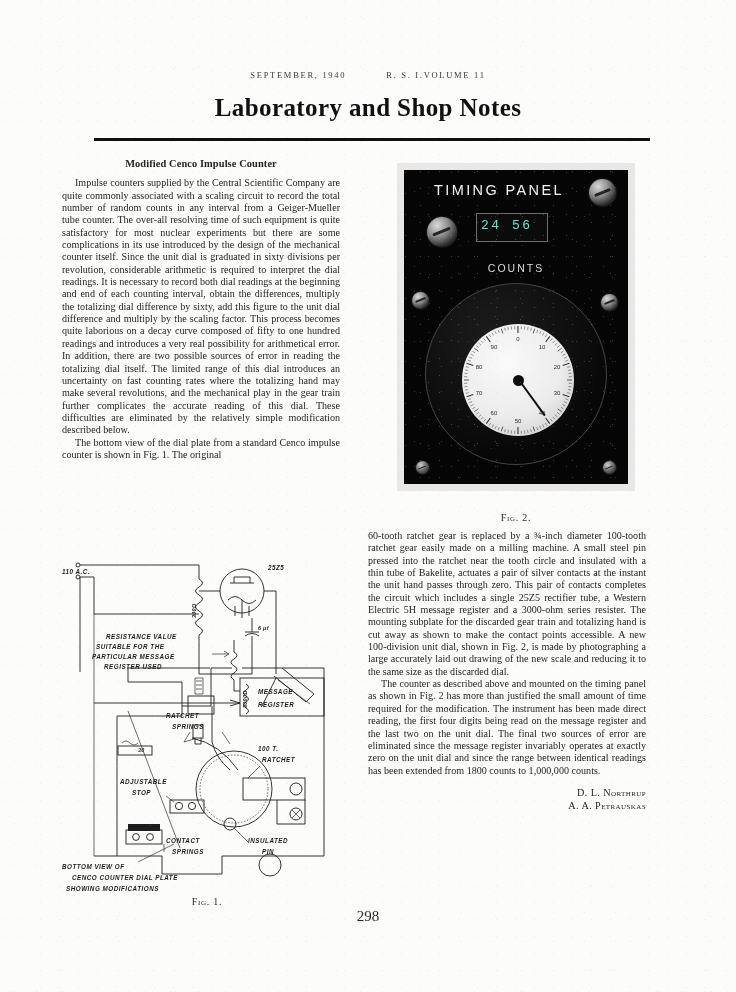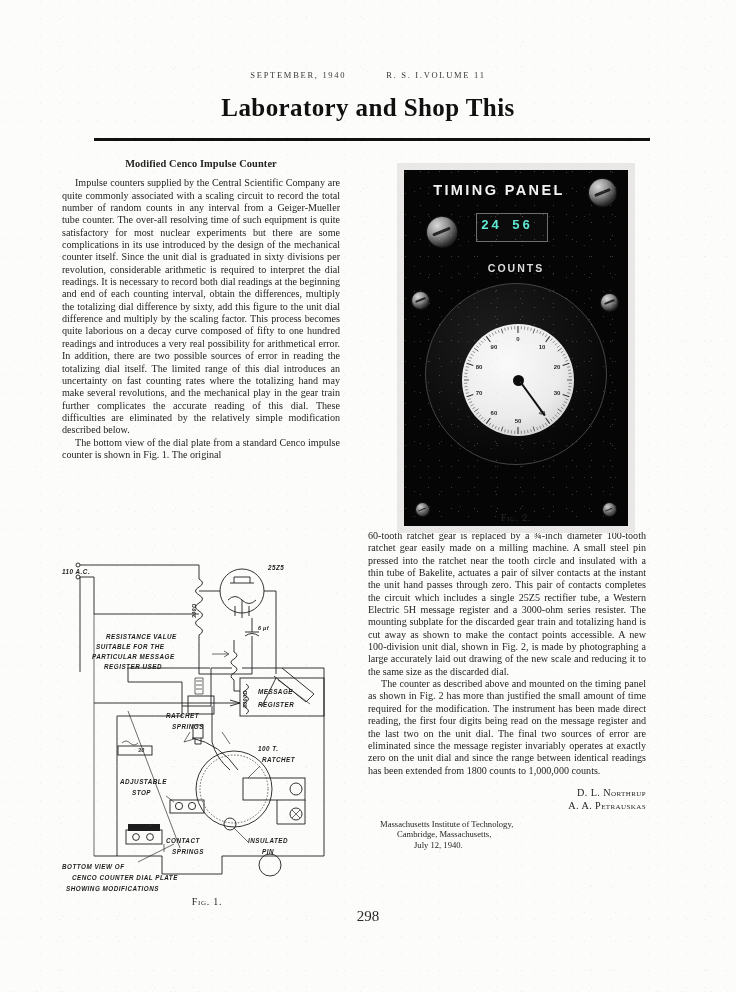--- a/index.html
+++ b/index.html
@@ -114,21 +114,21 @@
     top: 908px; left: 0; width: 736px;
     text-align: center;
     font-size: 15px;
     color: #2a2a2a;
   }
 
   
   #fig2wrap {
     position: absolute;
     left: 397px; top: 163px;
-    width: 238px; height: 370px; font-weight: bold;
+    width: 238px; height: 328px;
   }
   #fig2photo {
     position: absolute;
     inset: 0;
     background: #e9e8e6;
     padding: 7px;
     box-sizing: border-box;
   }
   #panel {
     position: relative;
@@ -281,40 +281,35 @@
 <body>
 
 <div id="page">
 
   <div class="runhead">
     <div>SEPTEMBER, 1940</div>
     <div class="mid">R. S. I.</div>
     <div>VOLUME 11</div>
   </div>
 
-  <div class="maintitle">Laboratory and Shop This</div>
+  <div class="maintitle">Laboratory and Shop Notes</div>
   <div class="rule"></div>
 
   <div class="col" id="leftcol">
     <div class="secthead">Modified Cenco Impulse Counter</div>
     <p>Impulse counters supplied by the Central Scientific Company are quite commonly associated with a scaling circuit to record the total number of random counts in any interval from a Geiger-Mueller tube counter. The over-all resolving time of such equipment is quite satisfactory for most nuclear experiments but there are some complications in its use introduced by the design of the mechanical counter itself. Since the unit dial is graduated in sixty divisions per revolution, considerable arithmetic is required to interpret the dial readings. It is necessary to record both dial readings at the beginning and end of each counting interval, obtain the differences, multiply the totalizing dial difference by sixty, add this figure to the unit dial difference and multiply by the scaling factor. This process becomes quite laborious on a decay curve composed of fifty to one hundred readings and introduces a very real possibility for arithmetical error. In addition, there are two possible sources of error in reading the totalizing dial itself. The limited range of this dial introduces an uncertainty on fast counting rates where the totalizing hand may make several revolutions, and the mechanical play in the gear train further complicates the accurate reading of this dial. These difficulties are eliminated by the relatively simple modification described below.</p>
     <p>The bottom view of the dial plate from a standard Cenco impulse counter is shown in Fig. 1. The original</p>
   </div>
 
   <div class="col" id="rightcol">
     <p class="noind">60-tooth ratchet gear is replaced by a ¾-inch diameter 100-tooth ratchet gear easily made on a milling machine. A small steel pin pressed into the ratchet near the tooth circle and insulated with a thin tube of Bakelite, actuates a pair of silver contacts at the instant the unit hand passes through zero. This pair of contacts completes the circuit which includes a single 25Z5 rectifier tube, a Western Electric 5H message register and a 3000-ohm series resister. The mounting subplate for the discarded gear train and totalizing hand is cut away as shown to make the contact points accessible. A new 100-division unit dial, shown in Fig. 2, is made by photographing a large accurately laid out drawing of the new scale and reducing it to the same size as the discarded dial.</p>
     <p>The counter as described above and mounted on the timing panel as shown in Fig. 2 has more than justified the small amount of time required for the modification. The instrument has been made direct reading, the first four digits being read on the message register and the last two on the unit dial. The final two sources of error are eliminated since the message register invariably operates at exactly zero on the unit dial and since the range between identical readings has been extended from 1800 counts to 1,000,000 counts.</p>
     <div class="signature">
       <div class="sc">D. L. Northrup</div>
       <div class="sc">A. A. Petrauskas</div>
-    </div>
-    <div class="affil">
-      <span>Massachusetts Institute of Technology,</span>
-      <span class="l2">Cambridge, Massachusetts,</span>
-      <span class="l3">July 12, 1940.</span>
     </div>
   </div>
 
   <div id="fig2wrap">
     <div id="fig2photo">
       <div id="panel">
         <div id="panel-title">TIMING PANEL</div>
 
         <div class="knob" id="knob-tr"></div>
         <div class="knob" id="knob-tl"></div>

